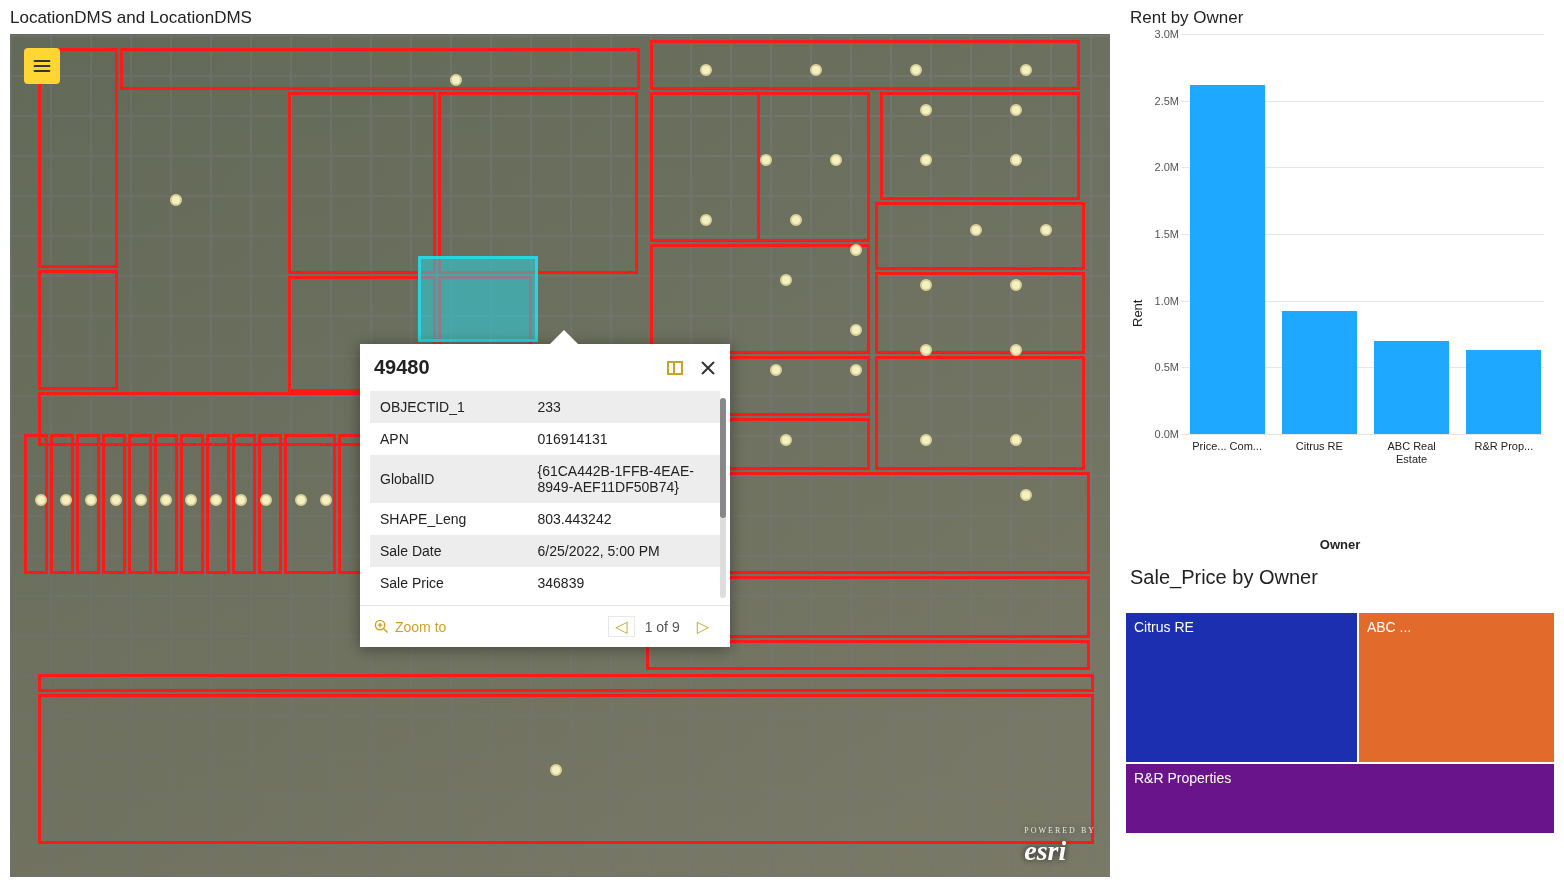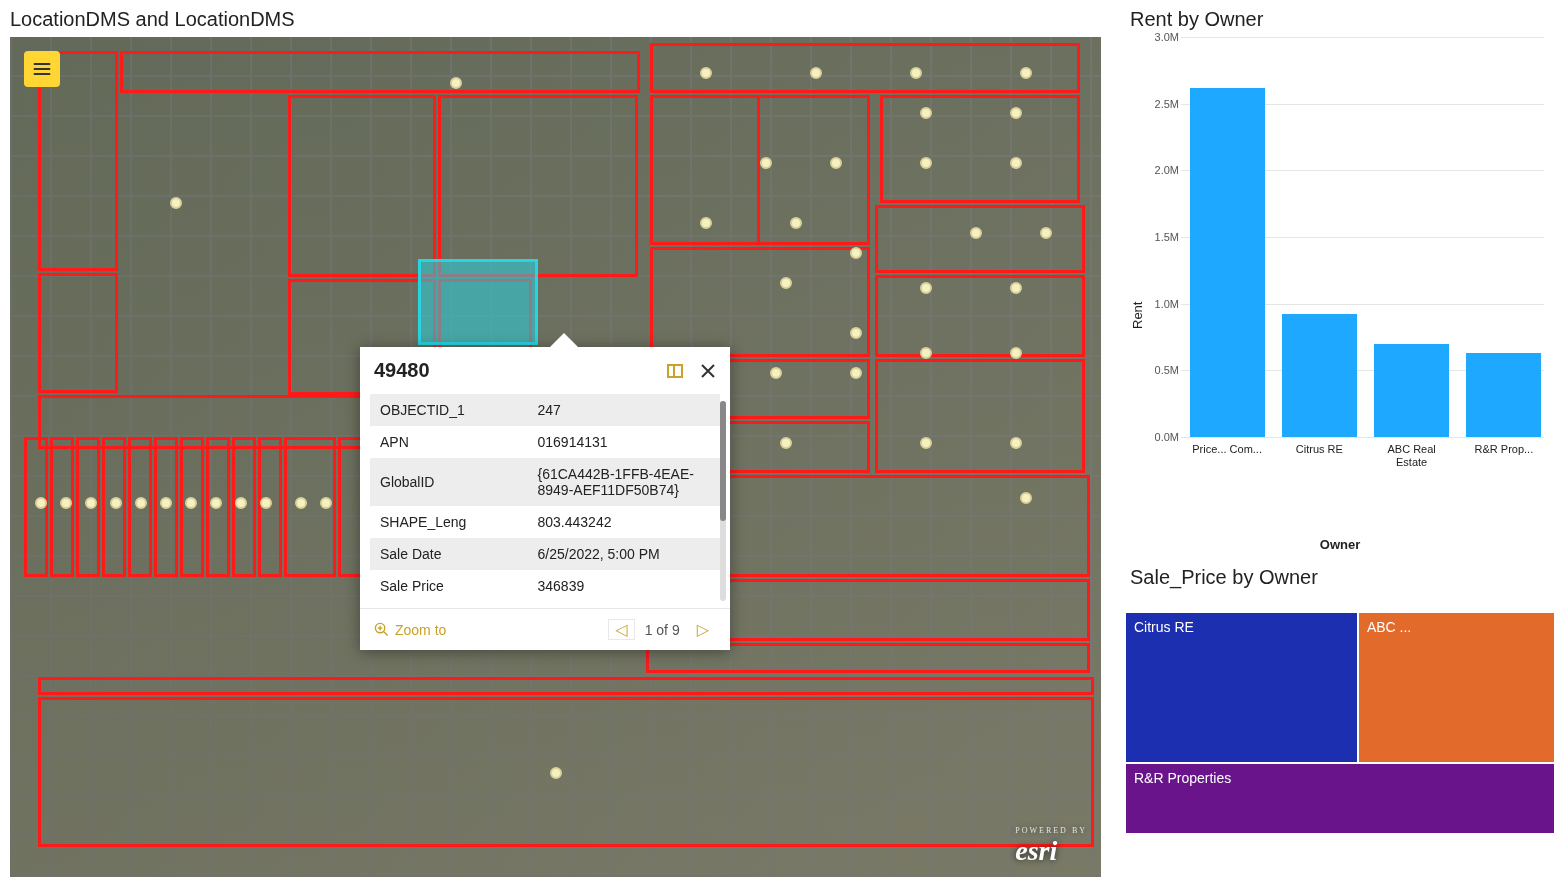--- a/index.html
+++ b/index.html
@@ -8,22 +8,22 @@
     background: #fff;
     width: 1564px;
     height: 881px;
     overflow: hidden;
     position: relative;
     color: #222;
   }
   .main-layout { display: flex; width: 100%; height: 100%; }
   .left-col { width: 1120px; display: flex; flex-direction: column; padding: 0 6px; }
   .right-col { width: 444px; display: flex; flex-direction: column; padding: 0 10px 0 6px; }
-  .panel-title { font-size: 20px; font-weight: 400; padding: 8px 4px 6px 4px; }
-  .map-wrap { position: relative; flex: 1; margin: 0 13px 4px 4px; background: #15803d; overflow: hidden; }
+  .panel-title { font-size: 17px; font-weight: 400; padding: 8px 4px 6px 4px; }
+  .map-wrap { position: relative; flex: 1; margin: 0 4px 4px 4px; background: #15803d; overflow: hidden; }
   
   .map-bg {
     position: absolute; inset: 0;
     background:
       linear-gradient(115deg, rgba(80,90,70,.3), rgba(120,120,100,.3)),
       repeating-linear-gradient(0deg, #777 0 2px, transparent 2px 40px),
       repeating-linear-gradient(90deg, #777 0 2px, transparent 2px 40px),
       linear-gradient(#6b7060, #7a7a68);
   }
   .parcel-layer { position: absolute; inset: 0; }
@@ -211,21 +211,21 @@
             </span>
           </div>
         </div>
         <div class="scroll-track">
             <div class="scroll-thumb"></div>
           </div>
         <table class="popup-table">
           <tbody id="popup-rows">
               <tr>
                 <td>OBJECTID_1</td>
-                <td>247</td>
+                <td>233</td>
               </tr>
               <tr>
                 <td>APN</td>
                 <td>016914131</td>
               </tr>
               <tr>
                 <td>GlobalID</td>
                 <td>{61CA442B-1FFB-4EAE-8949-AEF11DF50B74}</td>
               </tr>
               <tr>

